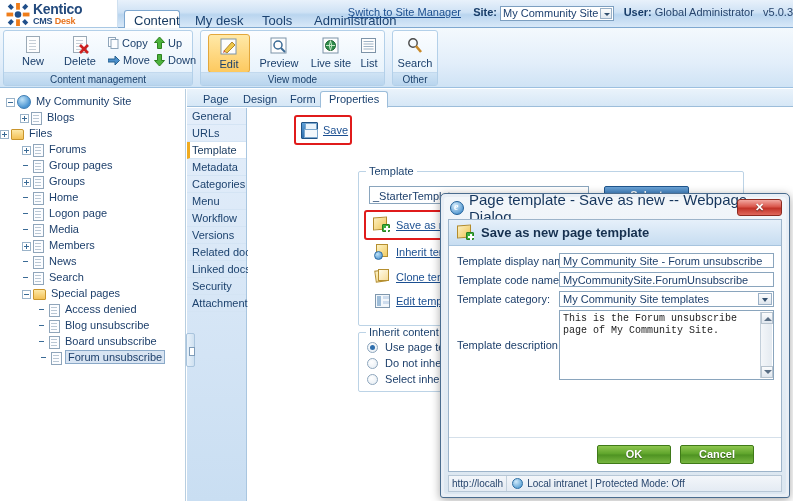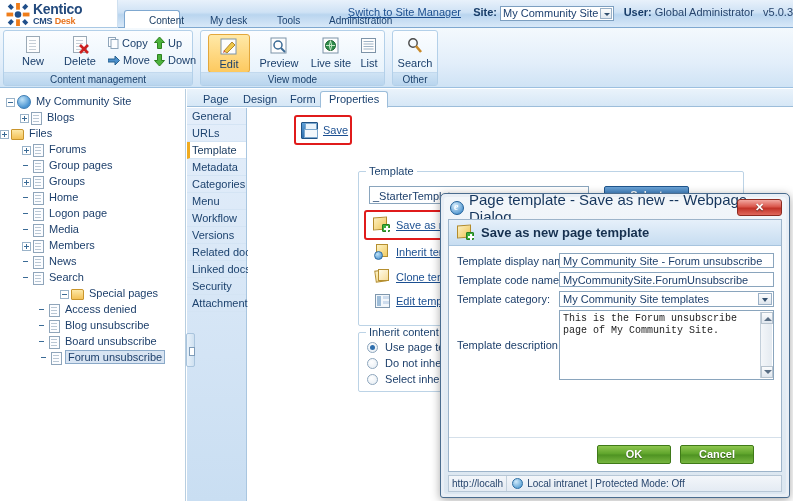--- a/index.html
+++ b/index.html
@@ -25,21 +25,21 @@
     border-bottom:1px solid #a9c8e4;
   }
   .logo-mark { position:absolute; left:6px; top:3px; width:24px; height:23px; }
   .logo-text { position:absolute; left:33px; top:1px; line-height:1; }
   .logo-k { font-size:14px; font-weight:bold; color:#234a7d; letter-spacing:-0.3px; display:block; margin-top:1px;}
   .logo-sub { font-size:9px; font-weight:bold; color:#234a7d; letter-spacing:-0.2px; display:block; margin-top:1px;}
   .logo-sub .orange { color:#e8741e;text-align:center; }
 
   .mtab {
     position:absolute; top:11px; height:17px;
-    padding:2px 9px 0 24px; font-size:10px; color:#1b4270;
+    padding:2px 9px 0 9px; font-size:13px; color:#1b4270;
     line-height:15px; cursor:default;
   }
   .mtab.active {
     background:#ffffff;
     border:1px solid #7fa8d0; border-bottom:none;
     border-radius:3px 3px 0 0;
     color:#13375e; top:10px; height:18px;
   }
 
   #hdr-right { position:absolute; right:0; top:0; height:28px; padding-top:6px; white-space:nowrap; }
@@ -547,21 +547,21 @@
       <div class="tnode" style=""><span class="exp plus"></span><span class="ico-folder"></span><span class="tlabel">Files</span></div>
       <div class="tnode" style="padding-left: 22px;"><span class="exp plus"></span><span class="ico-page"></span><span class="tlabel">Forums</span></div>
       <div class="tnode" style="padding-left: 22px;"><span class="exp none"></span><span class="ico-page"></span><span class="tlabel">Group pages</span></div>
       <div class="tnode" style="padding-left: 22px;"><span class="exp plus"></span><span class="ico-page"></span><span class="tlabel">Groups</span></div>
       <div class="tnode" style="padding-left: 22px;"><span class="exp none"></span><span class="ico-page"></span><span class="tlabel">Home</span></div>
       <div class="tnode" style="padding-left: 22px;"><span class="exp none"></span><span class="ico-page"></span><span class="tlabel">Logon page</span></div>
       <div class="tnode" style="padding-left: 22px;"><span class="exp none"></span><span class="ico-page"></span><span class="tlabel">Media</span></div>
       <div class="tnode" style="padding-left: 22px;"><span class="exp plus"></span><span class="ico-page"></span><span class="tlabel">Members</span></div>
       <div class="tnode" style="padding-left: 22px;"><span class="exp none"></span><span class="ico-page"></span><span class="tlabel">News</span></div>
       <div class="tnode" style="padding-left: 22px;"><span class="exp none"></span><span class="ico-page"></span><span class="tlabel">Search</span></div>
-      <div class="tnode" style="padding-left: 22px; margin-left: 38px;"><span class="exp"></span><span class="ico-folder"></span><span class="tlabel">Special pages</span></div>
+      <div class="tnode" style="padding-left: 22px;"><span class="exp"></span><span class="ico-folder"></span><span class="tlabel">Special pages</span></div>
       <div class="tnode" style="padding-left: 38px;"><span class="exp none"></span><span class="ico-page"></span><span class="tlabel">Access denied</span></div>
       <div class="tnode" style="padding-left: 38px;"><span class="exp none"></span><span class="ico-page"></span><span class="tlabel">Blog unsubscribe</span></div>
       <div class="tnode" style="padding-left: 38px;"><span class="exp none"></span><span class="ico-page"></span><span class="tlabel">Board unsubscribe</span></div>
       <div class="tnode selected" style="padding-left: 40px;"><span class="exp none"></span><span class="ico-page"></span><span class="tlabel">Forum unsubscribe</span></div>
     </div>
 </div>
 <div id="splitter-handle"></div>
 
 <div id="content">
 

